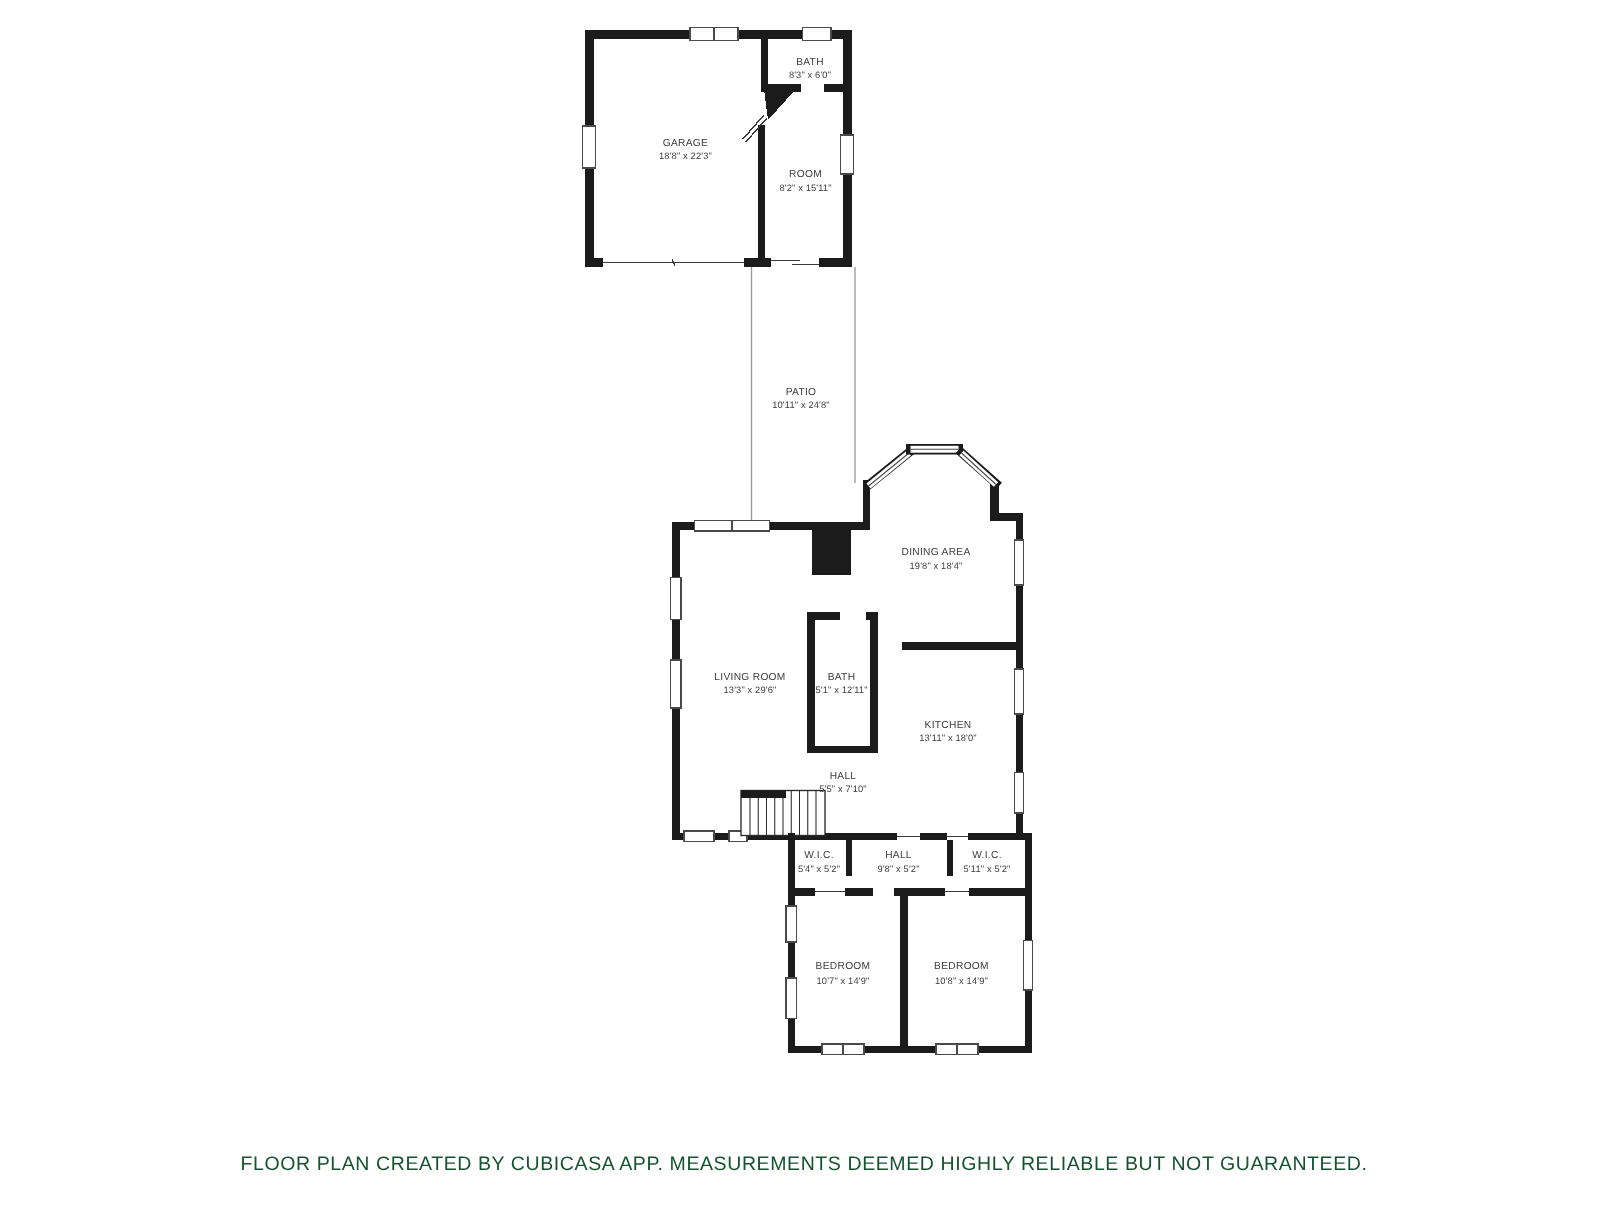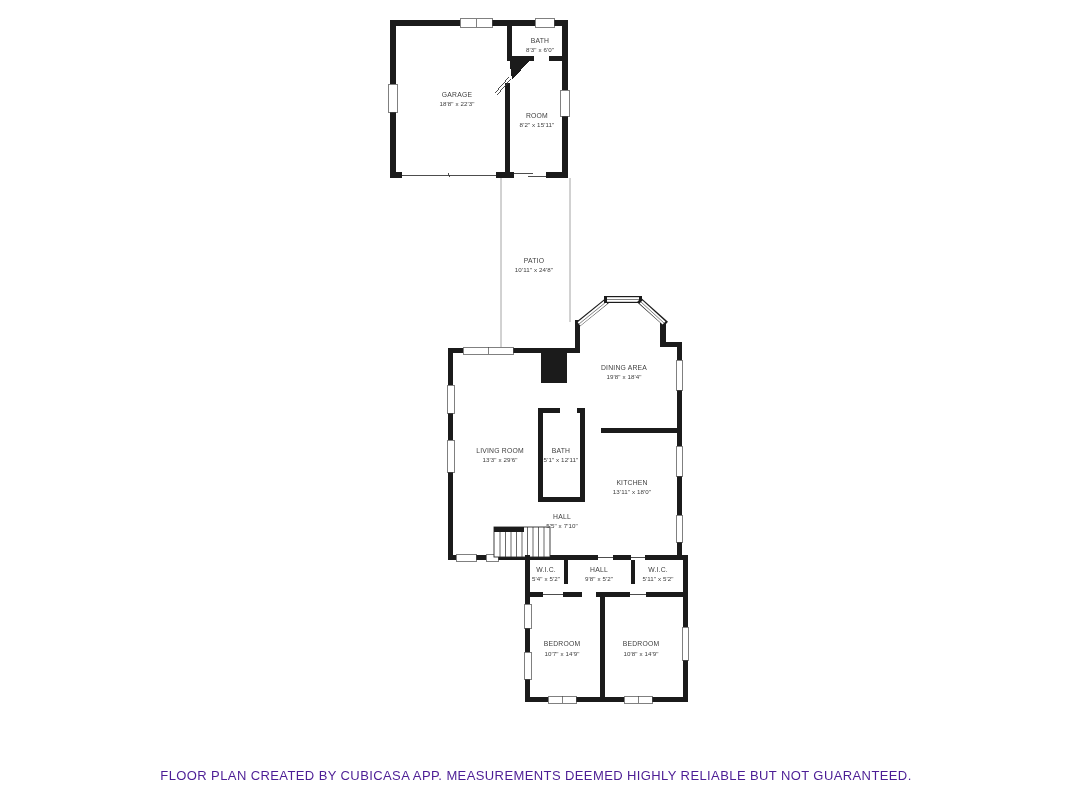--- a/index.html
+++ b/index.html
@@ -12,21 +12,21 @@
   .win{fill:#ffffff;stroke:#4a4a4a;stroke-width:0.7;}
   .winline{stroke:#4a4a4a;stroke-width:0.7;}
   .doorline{stroke:#3a3a3a;stroke-width:0.9;fill:none;}
   .patioline{stroke:#9a9a9a;stroke-width:0.9;}
   .stairs-outline{fill:#ffffff;stroke:#2a2a2a;stroke-width:0.9;}
   .tread{stroke:#2a2a2a;stroke-width:0.7;}
   text.rname{font-size:6.8px;fill:#3d3d3d;text-anchor:middle;letter-spacing:0.2px;}
   text.rdims{font-size:6.2px;fill:#3d3d3d;text-anchor:middle;letter-spacing:0.1px;}
   .footer{
     position:absolute;left:0;top:768px;width:100%;text-align:center;
-    font-size:13px;color:#4c1d95;letter-spacing:0.4px;font-weight:400;
+    font-size:13px;color:#14532d;letter-spacing:0.4px;font-weight:400;
   }
 </style>
 </head>
 <body>
 
 <div class="canvas">
   <svg class="plan" width="1072" height="804" viewBox="0 0 1072 804">
 
     <g shape-rendering="crispEdges">
       <rect class="w" x="390" y="20" width="178" height="6"></rect>

